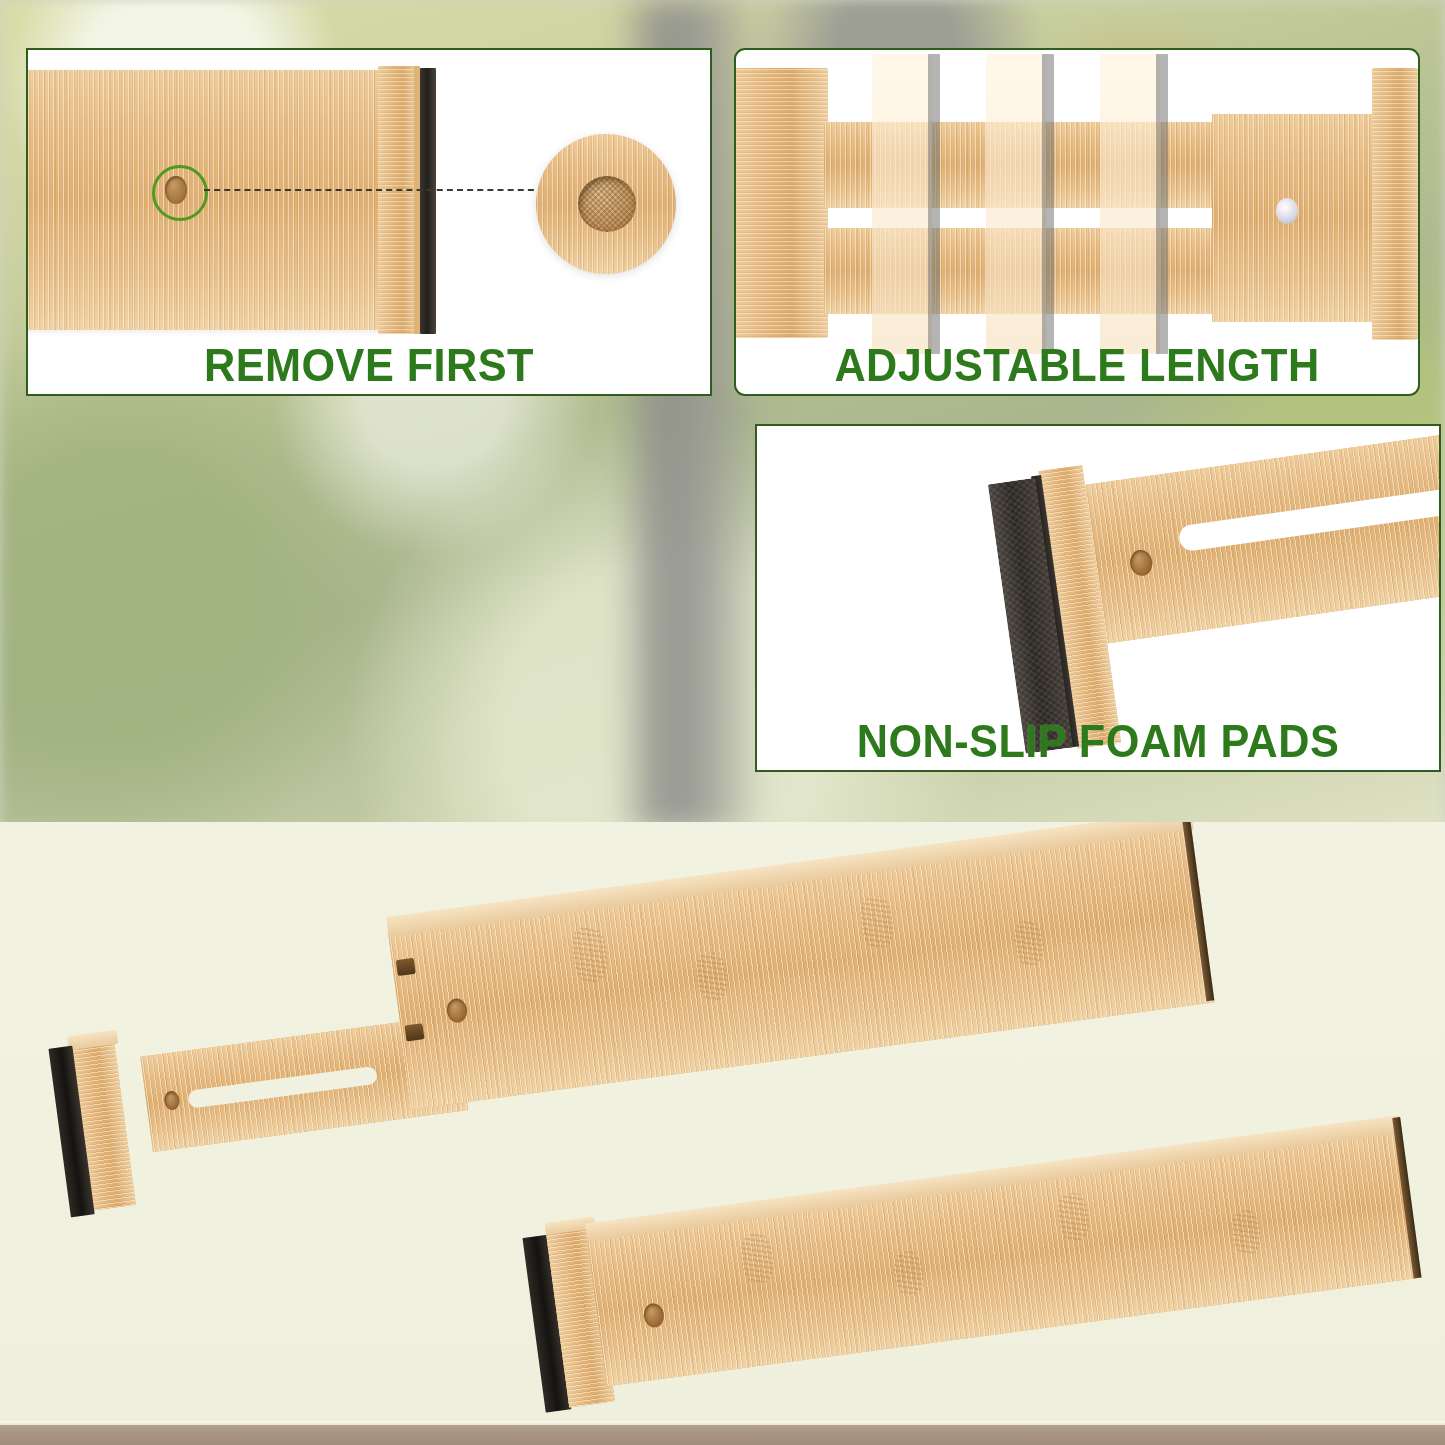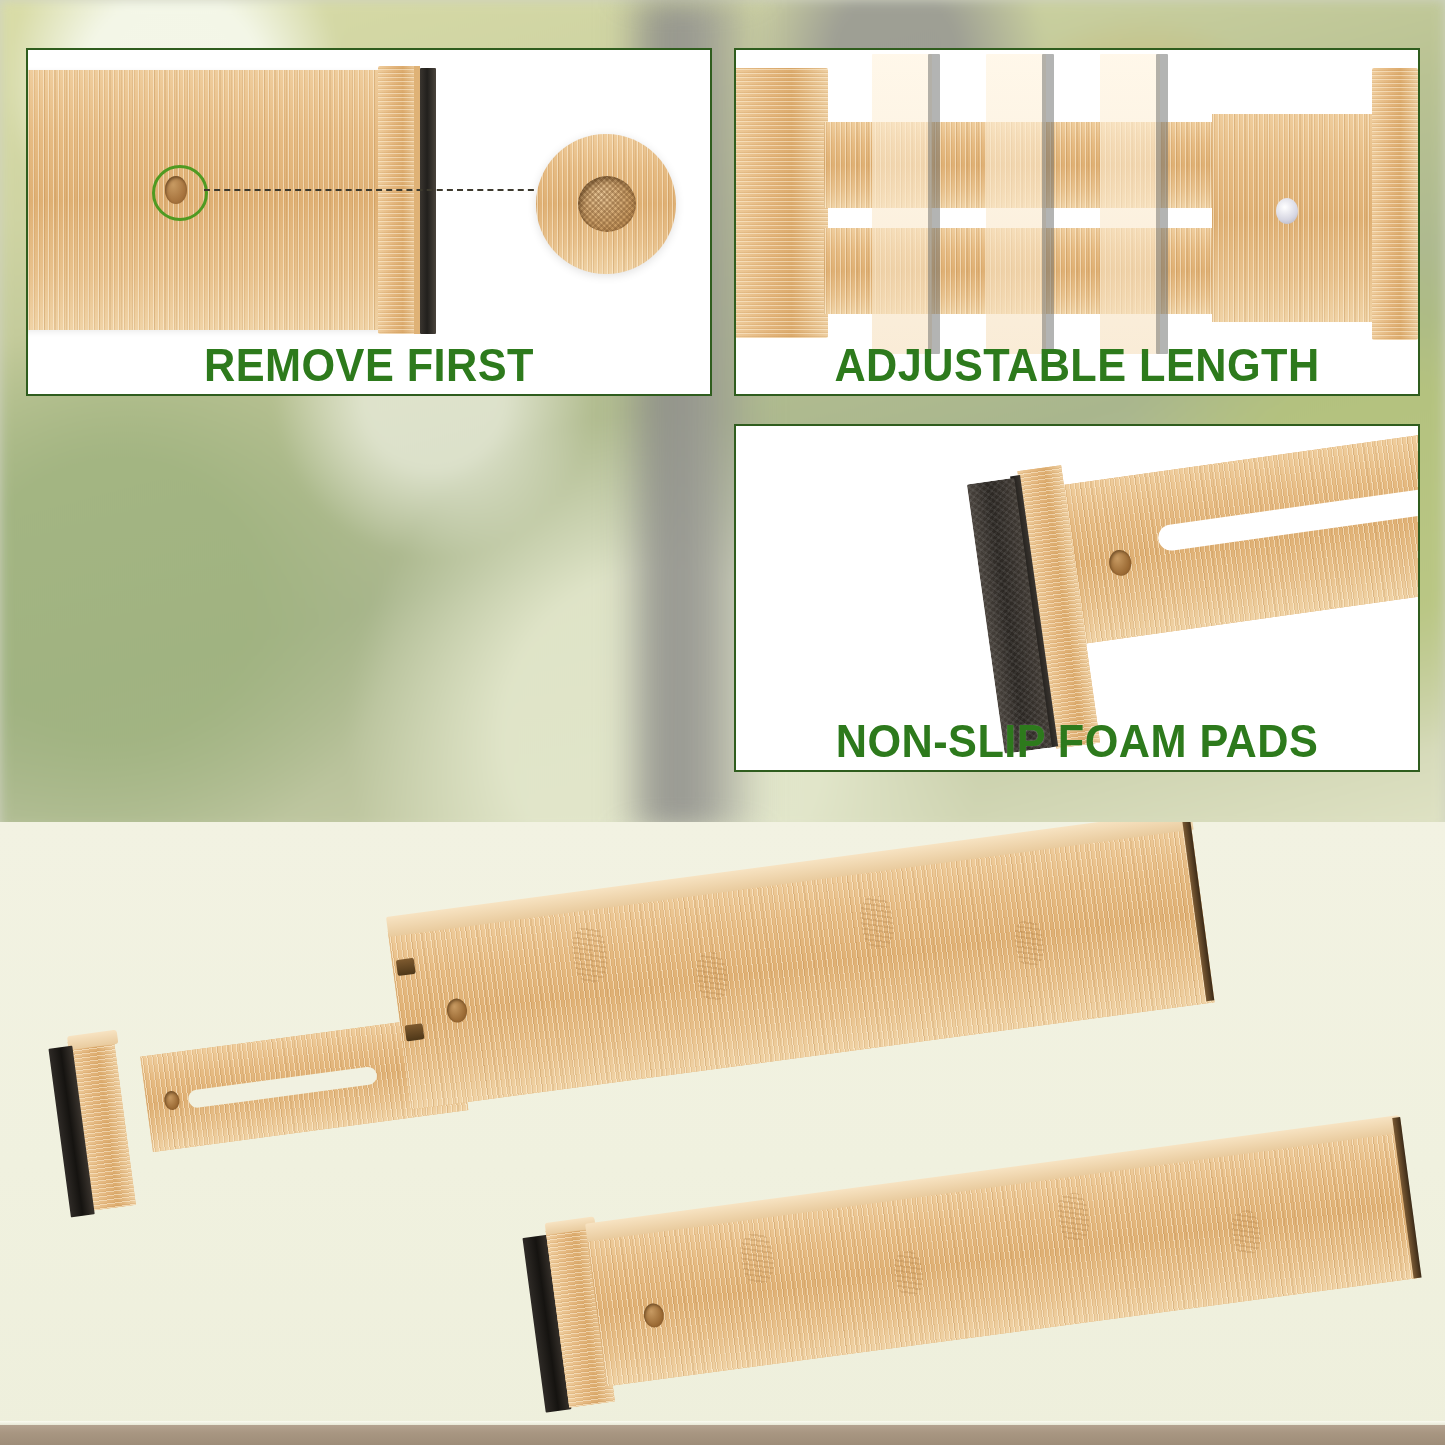--- a/index.html
+++ b/index.html
@@ -29,23 +29,23 @@
     background:linear-gradient(90deg,rgba(140,140,136,0) 0%,rgba(140,140,136,.85) 28%,rgba(150,150,145,.9) 55%,rgba(140,140,136,0) 100%);
     filter:blur(14px);
   }
 
   
   .panel{
     position:absolute;background:#ffffff;
     border:2px solid #2f5d1e;box-sizing:border-box;overflow:hidden;
   }
   .p-tl{left:26px;top:48px;width:686px;height:348px;}
-  .p-tr{left:734px;top:48px;width:686px;height:348px;}
+  .p-tr{left:734px;top:48px;width:686px;height:348px;border-radius:11px;}
   .p-bl{left:26px;top:424px;width:686px;height:348px;}
-  .p-br{left:734px;top:424px;width:686px;height:348px;}
+  .p-br{left:755px;top:424px;width:686px;height:348px;}
 
   .caption{
     position:absolute;left:0;right:0;bottom:6px;text-align:center;
     color:#2d7a1c;font-weight:700;font-size:46px;letter-spacing:.5px;
     line-height:1;white-space:nowrap;transform:scaleX(.94);
     font-family:"Liberation Sans","DejaVu Sans",sans-serif;
   }
   .caption.onwood{text-shadow:0 0 2px rgba(255,255,255,.45);}
 
   

